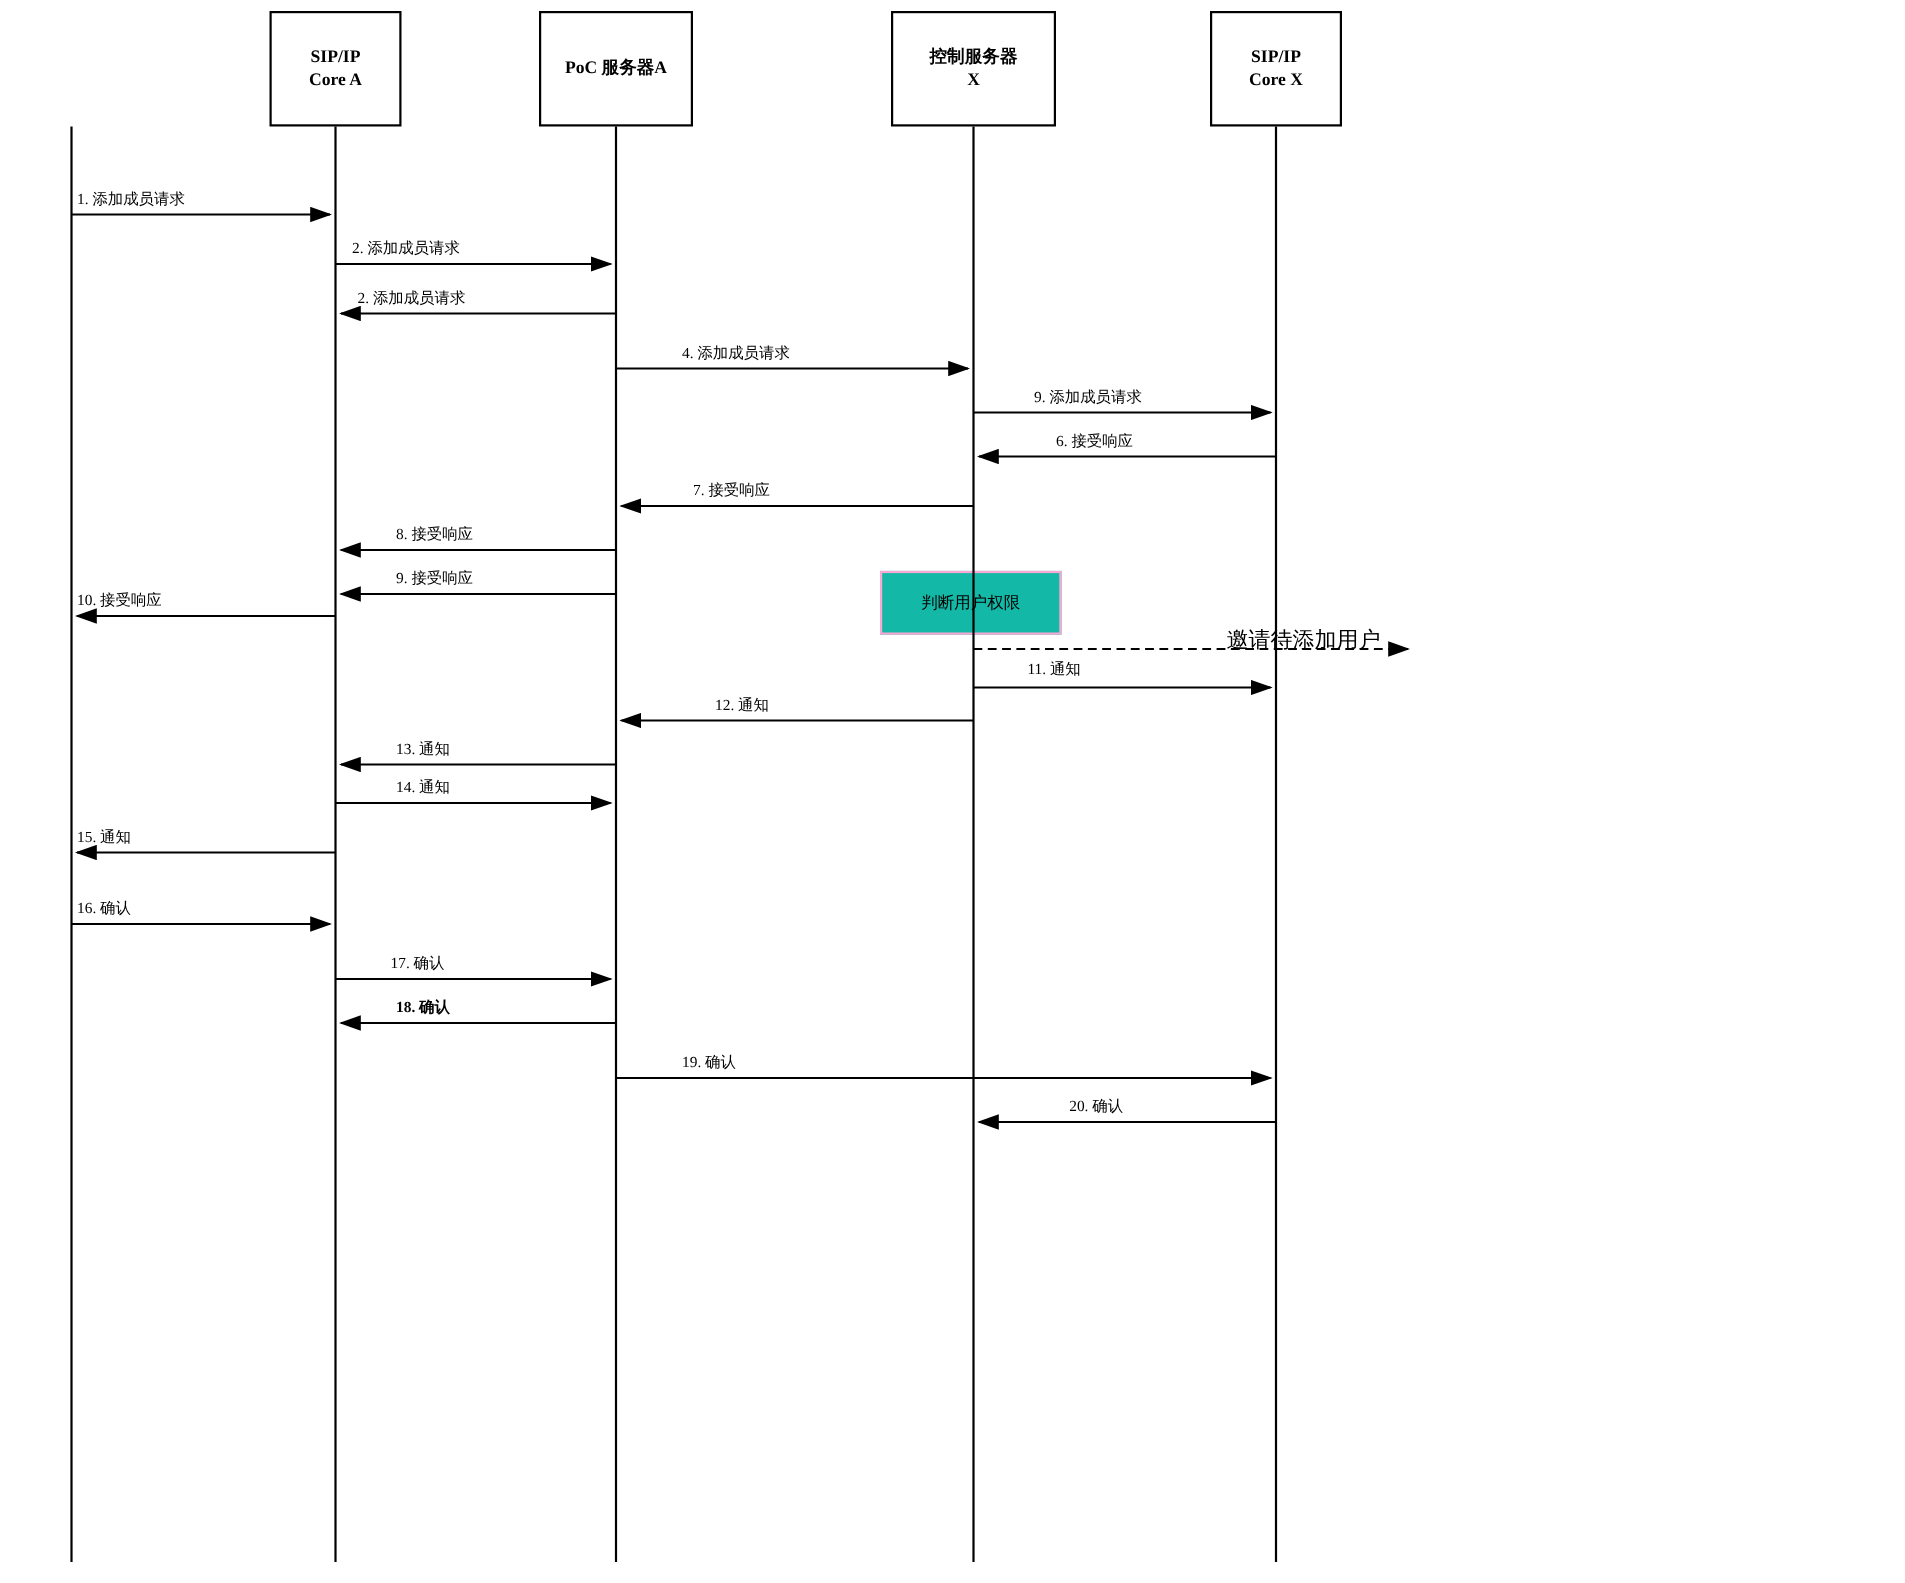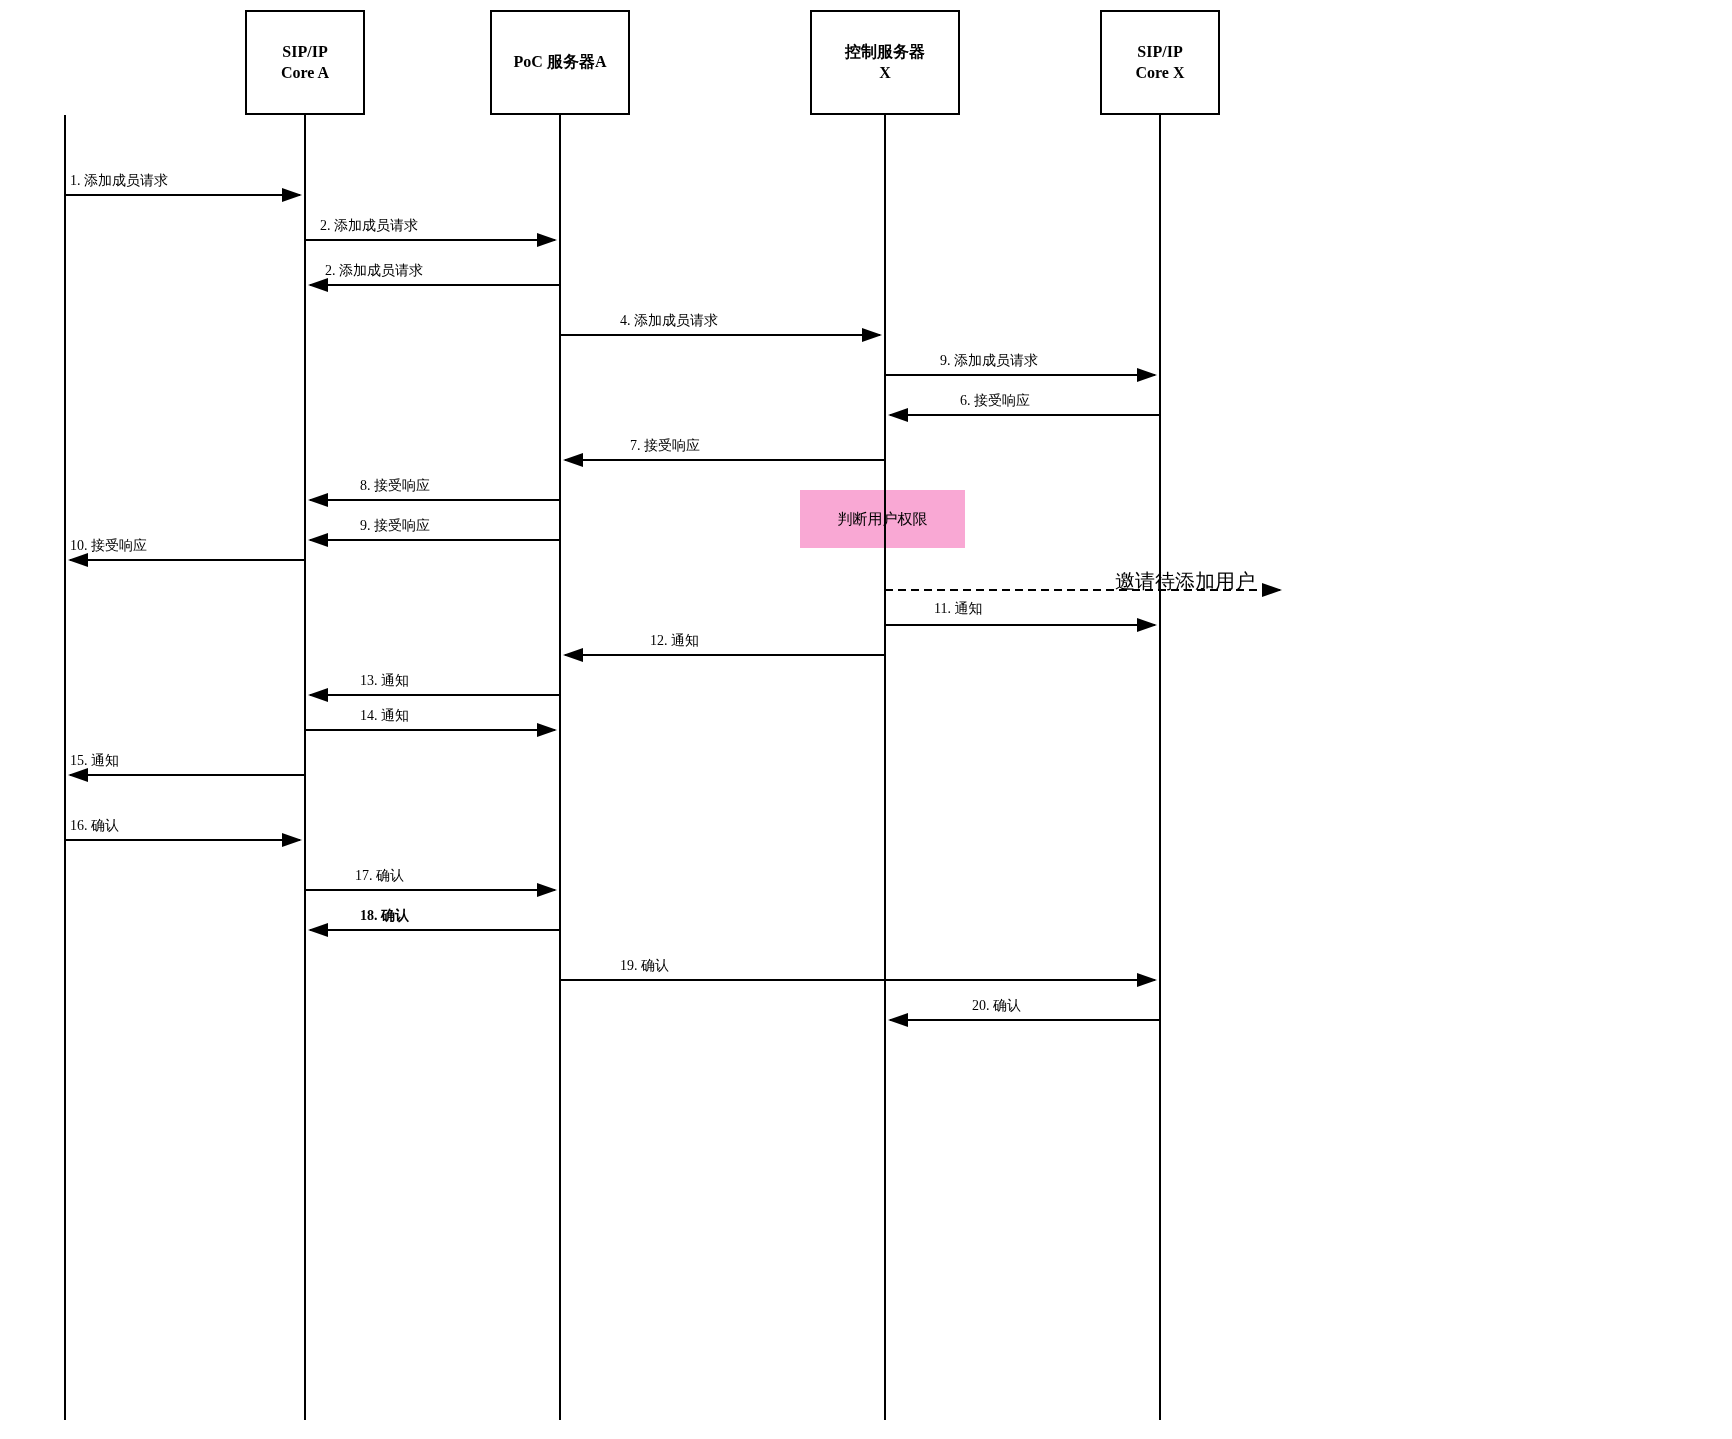--- a/index.html
+++ b/index.html
@@ -43,27 +43,28 @@
       position: absolute;
       top: 0;
       left: 0;
       width: 1732px;
       height: 1439px;
       pointer-events: none;
     }
     
     .annotation-box {
       position: absolute;
-      border: 8px solid #f9a8d4;
+      border: 2px solid #f9a8d4;
       text-align: center;
       display: flex;
       align-items: center;
       justify-content: center;
       font-size: 14px;
-      background: #f9a8d4;
+      background: #14b8a6;
+      margin-top: 29px;
     }
     .annotation-text {
       position: absolute;
       font-size: 14px;
     }
   </style>
 </head>
 <body>
 
 <div class="diagram-container">

